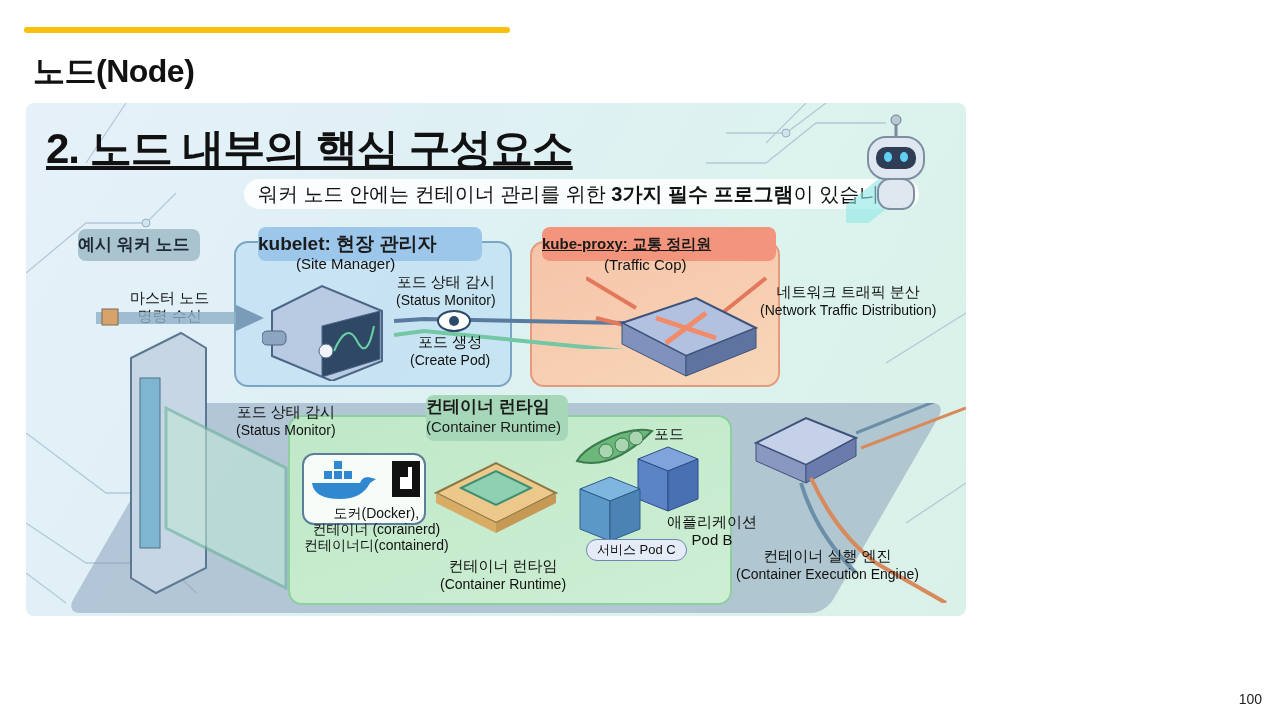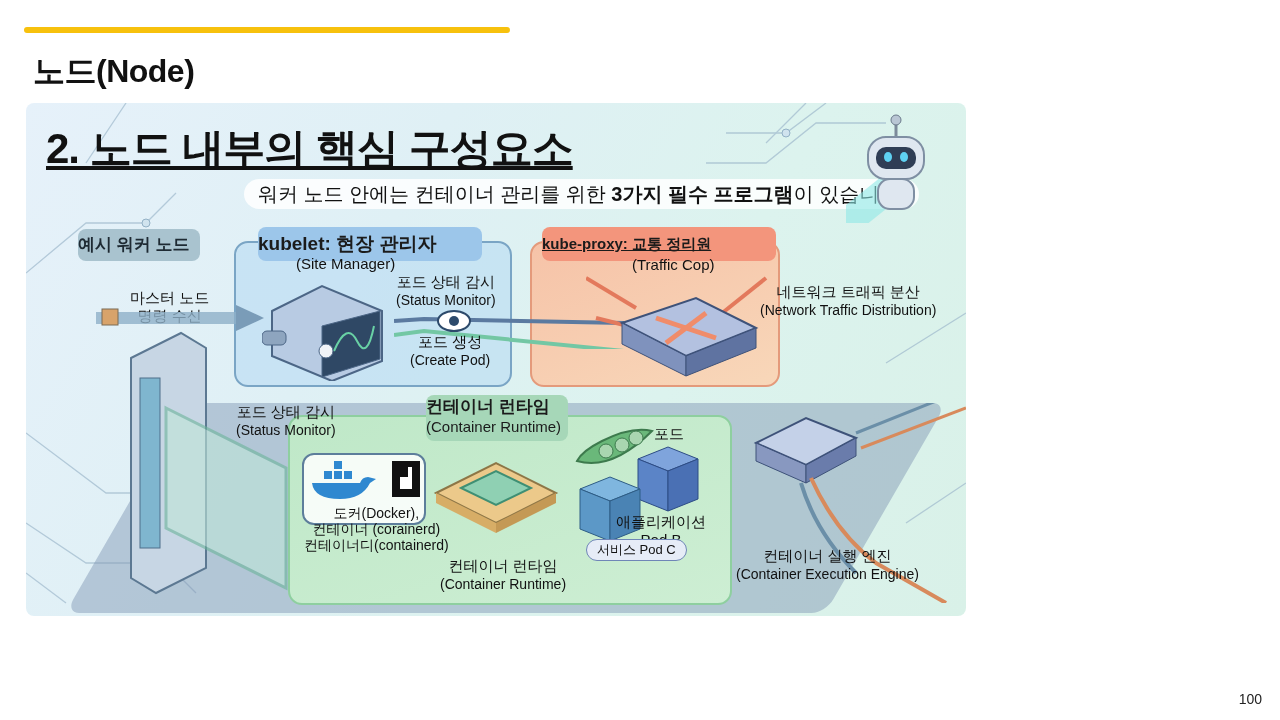--- a/index.html
+++ b/index.html
@@ -122,21 +122,21 @@
     <path d="M0 26 L30 22 L230 42" fill="none" stroke="#73c7a4" stroke-width="4"></path>
     <ellipse cx="60" cy="12" rx="16" ry="10" fill="#fff" stroke="#2d4a6b" stroke-width="2"></ellipse>
     <circle cx="60" cy="12" r="5" fill="#2d4a6b"></circle>
   </svg>
   <div class="abs label" style="left:384px;top:230px">
     <div>포드 생성</div>
       <div class="en">(Create Pod)</div>
   </div>
 
   <div class="abs tag tag-proxy">kube-proxy: 교통 정리원</div>
-  <div class="abs label" style="left:606px;top:153px">(Traffic Cop)</div>
+  <div class="abs label" style="left:578px;top:153px">(Traffic Cop)</div>
   <svg class="abs" style="left:560px;top:165px" width="190" height="120" viewBox="0 0 190 120">
     <line x1="0" y1="10" x2="50" y2="40" stroke="#e3795c" stroke-width="4"></line>
     <line x1="10" y1="50" x2="50" y2="60" stroke="#e3795c" stroke-width="4"></line>
     <line x1="180" y1="10" x2="130" y2="50" stroke="#e3795c" stroke-width="4"></line>
     <polygon points="36,55 110,30 170,60 100,88" fill="#b3c1e0" stroke="#3e5279" stroke-width="2"></polygon>
     <polygon points="36,55 100,88 100,108 36,76" fill="#7f92bd" stroke="#3e5279"></polygon>
     <polygon points="100,88 170,60 170,80 100,108" fill="#5f73a1" stroke="#3e5279"></polygon>
     <path d="M70 50 L130 70 M80 75 L120 45" stroke="#f08c6a" stroke-width="5"></path>
   </svg>
   <div class="abs label" style="left:734px;top:180px">
@@ -189,21 +189,21 @@
   </svg>
   <div class="abs label" style="left:628px;top:322px;font-weight:400">포드</div>
   <svg class="abs" style="left:552px;top:342px" width="140" height="100" viewBox="0 0 140 100">
     <polygon points="60,14 90,2 120,14 90,26" fill="#7fa4dc" stroke="#2d4c85"></polygon>
     <polygon points="60,14 90,26 90,66 60,54" fill="#5b84c7" stroke="#2d4c85"></polygon>
     <polygon points="90,26 120,14 120,54 90,66" fill="#4a70b4" stroke="#2d4c85"></polygon>
     <polygon points="2,44 32,32 62,44 32,56" fill="#7fb6df" stroke="#2d5c85"></polygon>
     <polygon points="2,44 32,56 32,96 2,84" fill="#5c98c7" stroke="#2d5c85"></polygon>
     <polygon points="32,56 62,44 62,84 32,96" fill="#4a83b4" stroke="#2d5c85"></polygon>
   </svg>
-  <div class="abs label" style="left:590px;top:410px">
+  <div class="abs label" style="left:641px;top:410px">
     <div>애플리케이션</div>
       <div>Pod B</div>
   </div>
   <div class="abs pod-c-pill">서비스 Pod C</div>
 
   <svg class="abs" style="left:720px;top:300px" width="220" height="200" viewBox="0 0 220 200">
     <polygon points="10,40 60,15 110,35 60,62" fill="#c4d1e8" stroke="#3e5279" stroke-width="2"></polygon>
     <polygon points="10,40 60,62 60,80 10,58" fill="#8898c0" stroke="#3e5279"></polygon>
     <polygon points="60,62 110,35 110,53 60,80" fill="#6a7cab" stroke="#3e5279"></polygon>
     <path d="M65 75 Q90 130 130 160 L200 200" fill="none" stroke="#d88a5c" stroke-width="4"></path>

